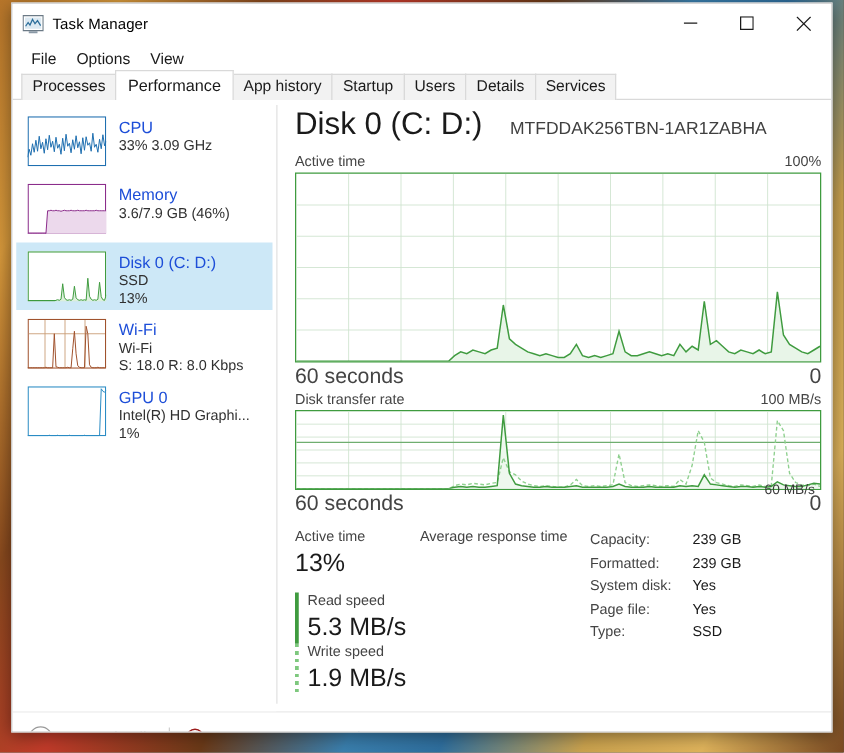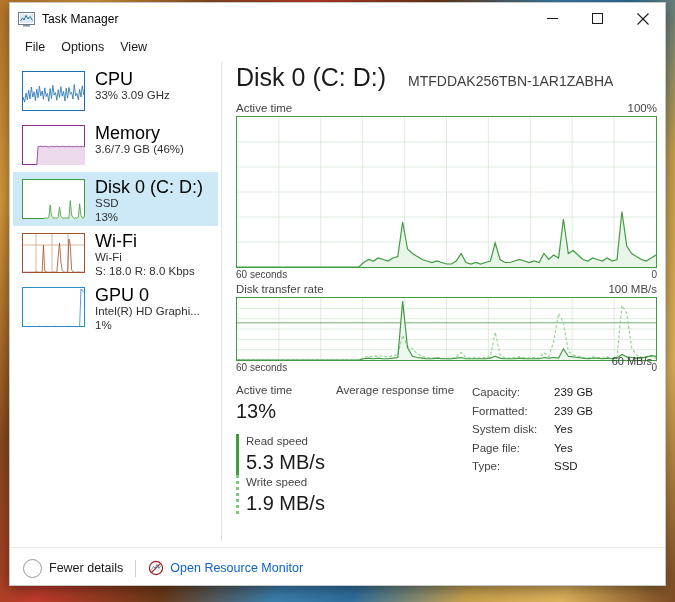--- a/index.html
+++ b/index.html
@@ -163,22 +163,22 @@
     width: 63px;
     height: 40px;
     flex: none;
     box-sizing: border-box;
     margin-right: 10px;
     background: #ffffff;
   }
   .side-thumb svg { display:block; width:100%; height:100%; }
   .side-txt { min-width: 0; padding-top: 0px; }
   .side-title {
-    font-size: 18px;
-    color: #000000;
+    font-size: 13px;
+    color: #1d4ed8;
     line-height: 17px;
     white-space: nowrap;
   }
   .side-sub {
     font-size: 11.5px;
     color: #303030;
     line-height: 14px;
     white-space: nowrap;
   }
 
@@ -212,21 +212,21 @@
   .graph-box {
     border: 1px solid #3f9b3f;
     background: #ffffff;
     position: relative;
     box-sizing: border-box;
   }
   .graph-box svg { display: block; width: 100%; height: 100%; }
   .graph-foot {
     display: flex;
     justify-content: space-between;
-    font-size: 10px;
+    font-size: 17px;
     color: #444;
     margin-top: 1px;
     gap: 35px;
   }
   #g1 { height: 152px; }
   #g2 { height: 64px; }
   #rate-annot {
     position: absolute;
     right: 4px;
     top: 14px;
@@ -363,20 +363,29 @@
       </svg>
     </div>
   </div>
 
   <div id="menubar">
     <div class="menu-item">File</div>
     <div class="menu-item">Options</div>
     <div class="menu-item">View</div>
   </div>
 
+  <div id="tabstrip">
+    <div class="tab">Processes</div>
+    <div class="tab active">Performance</div>
+    <div class="tab">App history</div>
+    <div class="tab">Startup</div>
+    <div class="tab">Users</div>
+    <div class="tab">Details</div>
+    <div class="tab">Services</div>
+  </div>
 
   <div id="content">
 
     <div id="sidebar">
 
       <div class="side-row">
         <div class="side-thumb">
           <svg viewBox="0 0 63 40" preserveAspectRatio="none">
             <rect x="0.5" y="0.5" width="62" height="39" fill="#ffffff" stroke="#1f6fb0"></rect>
             <polyline id="thumb-cpu" fill="none" stroke="#1f6fb0" stroke-width="0.8" points="0.00,32.80 1.34,26.40 2.68,31.20 4.02,22.00 5.36,28.80 6.70,19.20 8.04,28.00 9.38,16.00 10.72,26.00 12.06,20.80 13.40,29.60 14.74,18.00 16.09,26.80 17.43,15.20 18.77,24.80 20.11,20.00 21.45,28.40 22.79,16.80 24.13,25.60 25.47,22.40 26.81,30.40 28.15,17.60 29.49,27.60 30.83,14.40 32.17,24.00 33.51,21.60 34.85,29.20 36.19,18.80 37.53,26.40 38.87,15.60 40.21,25.20 41.55,20.40 42.89,30.00 44.23,17.20 45.57,27.20 46.91,16.40 48.26,23.20 49.60,21.20 50.94,28.00 52.28,13.60 53.62,24.80 54.96,22.40 56.30,28.80 57.64,18.40 58.98,26.00 60.32,14.80 61.66,23.60 63.00,20.00"></polyline>

